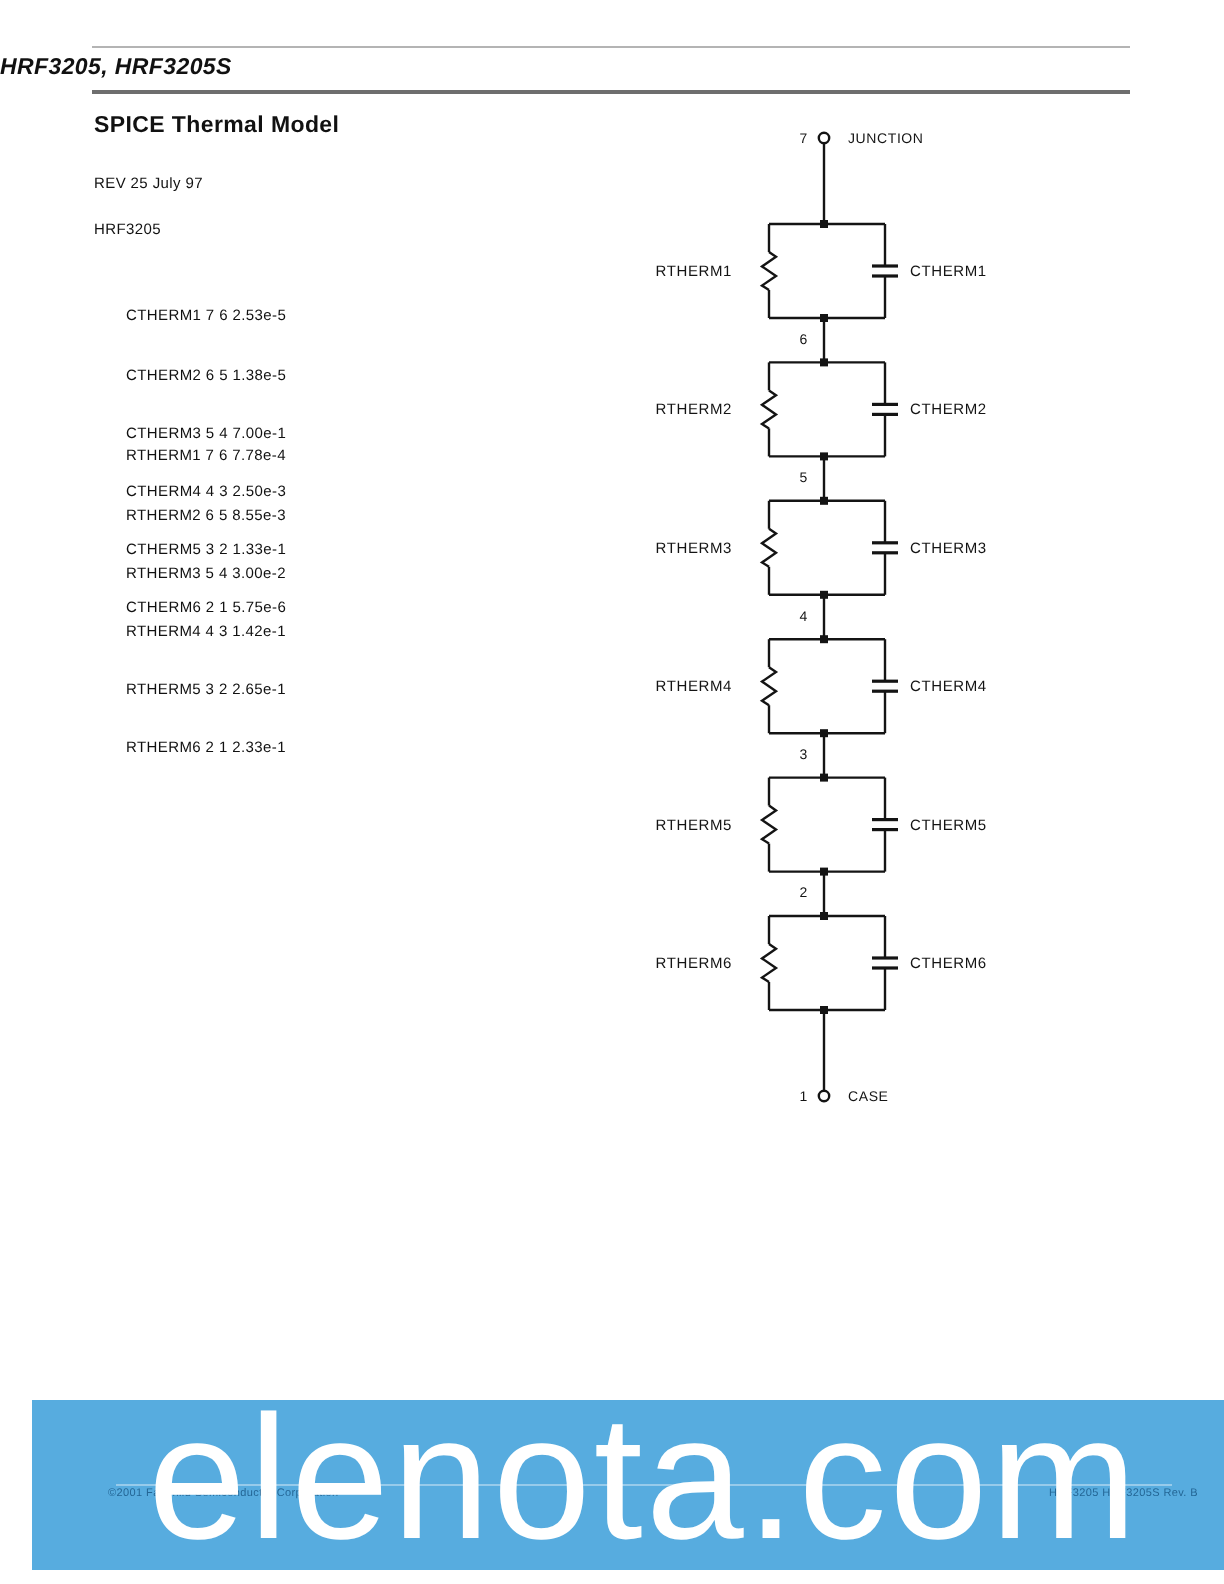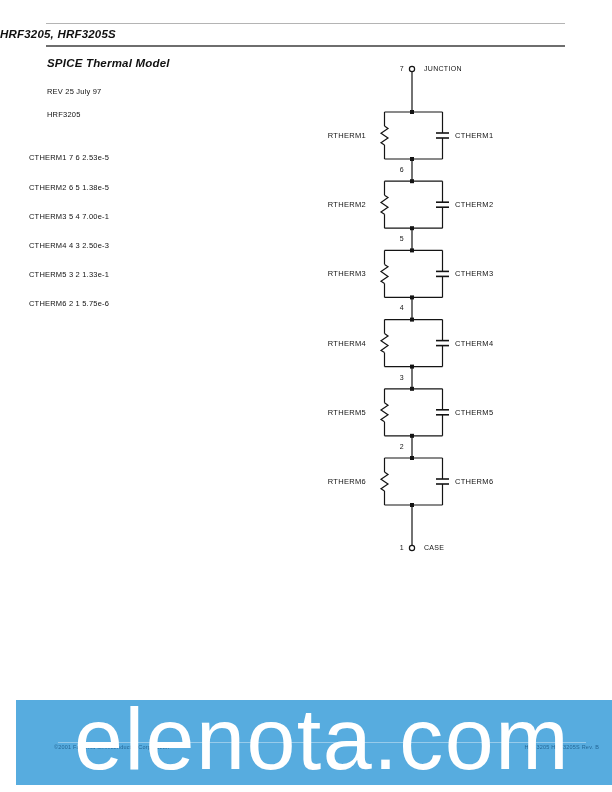--- a/index.html
+++ b/index.html
@@ -10,27 +10,27 @@
   }
   
   .rule-thin{position:absolute; left:46px; top:23px; width:519px; height:1px; background:#b4b4b4;}
   .header-title{
     position:absolute; left:0; top:28px; width:612px; text-align:left;
     font-size:11.5px; font-weight:bold; font-style:italic; letter-spacing:.2px;
   }
   .rule-thick{position:absolute; left:46px; top:45px; width:519px; height:2px; background:#6e6e6e;}
   .section-title{
     position:absolute; left:47px; top:57px;
-    font-size:11.5px; font-weight:bold; font-style:italic; letter-spacing:.2px;
+    font-size:11.5px; font-weight:bold; letter-spacing:.2px;
   }
   
   .spice-line{position:absolute; left:47px; font-size:7.5px; letter-spacing:.2px; white-space:pre;}
   .rev-line{top:87px;}
   .model-line{top:110px;text-align:center;}
-  .spice-block{position:absolute; left:29px; font-size:7.5px; letter-spacing:.2px; line-height:9.7px; white-space:pre;}
+  .spice-block{position:absolute; left:63px; font-size:7.5px; letter-spacing:.2px; line-height:9.7px; white-space:pre;}
   .ctherm-block{top:134px;}
   .rtherm-block{top:204px;}
   
   .circuit-svg{position:absolute; left:320px; top:55px;}
   
   .watermark-banner{
     position:absolute; left:16px; top:700px; width:612px; height:85px;
     display:flex; align-items:center; justify-content:center; overflow:hidden;
   }
   .footer-rule{position:absolute; left:42px; top:42px; width:528px; height:1px; background:rgba(255,255,255,.38);}
@@ -58,20 +58,28 @@
 
   <div class="spice-block ctherm-block">
     <div>CTHERM1 7 6 2.53e-5</div>
     <div>CTHERM2 6 5 1.38e-5</div>
     <div>CTHERM3 5 4 7.00e-1</div>
     <div>CTHERM4 4 3 2.50e-3</div>
     <div>CTHERM5 3 2 1.33e-1</div>
     <div>CTHERM6 2 1 5.75e-6</div>
   </div>
 
+  <div class="spice-block rtherm-block">
+    <div>RTHERM1 7 6 7.78e-4</div>
+    <div>RTHERM2 6 5 8.55e-3</div>
+    <div>RTHERM3 5 4 3.00e-2</div>
+    <div>RTHERM4 4 3 1.42e-1</div>
+    <div>RTHERM5 3 2 2.65e-1</div>
+    <div>RTHERM6 2 1 2.33e-1</div>
+  </div>
 
   <svg class="circuit-svg" width="235" height="515" viewBox="0 0 235 515">
       <circle cx="92" cy="14" r="2.6" fill="#fff" stroke="#141414" stroke-width="1.2"></circle>
       <text x="84" y="14.5" text-anchor="end" font-size="7" font-family="&quot;Liberation Sans&quot;, sans-serif" fill="#141414" dominant-baseline="middle" letter-spacing="0.3">7</text>
       <text x="104" y="14.5" text-anchor="start" font-size="7" font-family="&quot;Liberation Sans&quot;, sans-serif" fill="#141414" dominant-baseline="middle" letter-spacing="0.3">JUNCTION</text>
       <line x1="92" y1="16.8" x2="92" y2="57" stroke="#141414" stroke-width="1.2"></line>
       <line x1="64.5" y1="57" x2="122.5" y2="57" stroke="#141414" stroke-width="1.2"></line>
       <line x1="64.5" y1="104" x2="122.5" y2="104" stroke="#141414" stroke-width="1.2"></line>
       <line x1="64.5" y1="57" x2="64.5" y2="71" stroke="#141414" stroke-width="1.2"></line>
       <line x1="64.5" y1="90" x2="64.5" y2="104" stroke="#141414" stroke-width="1.2"></line>

